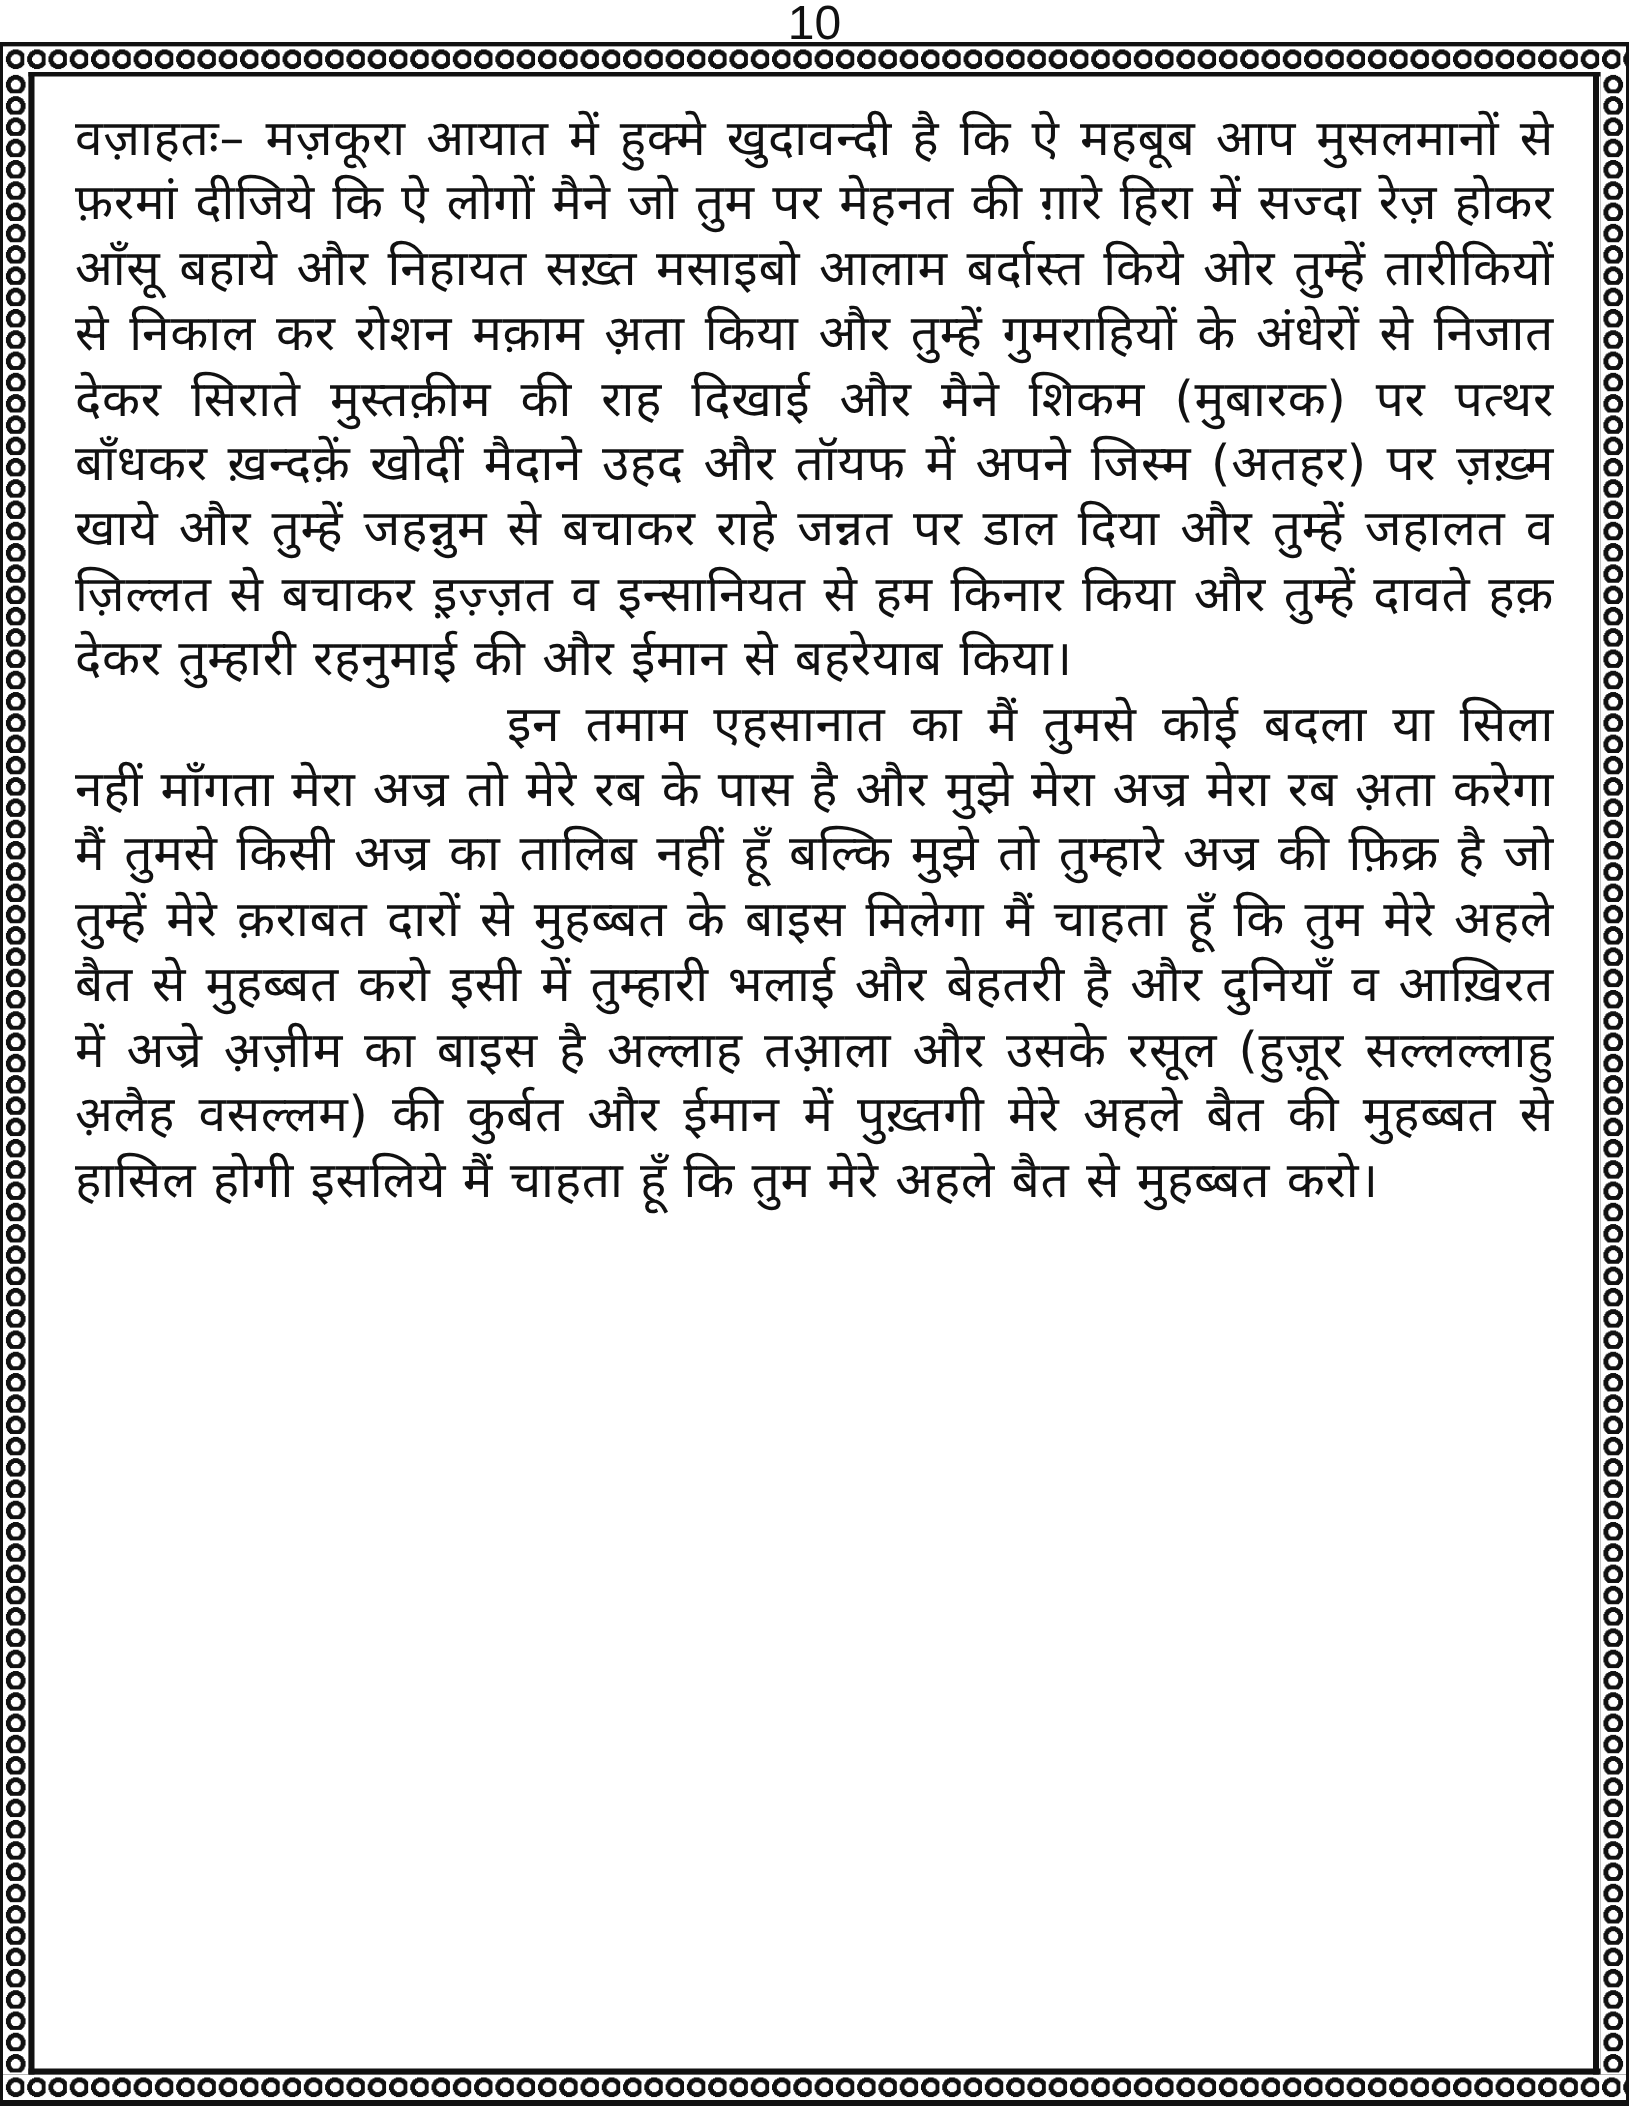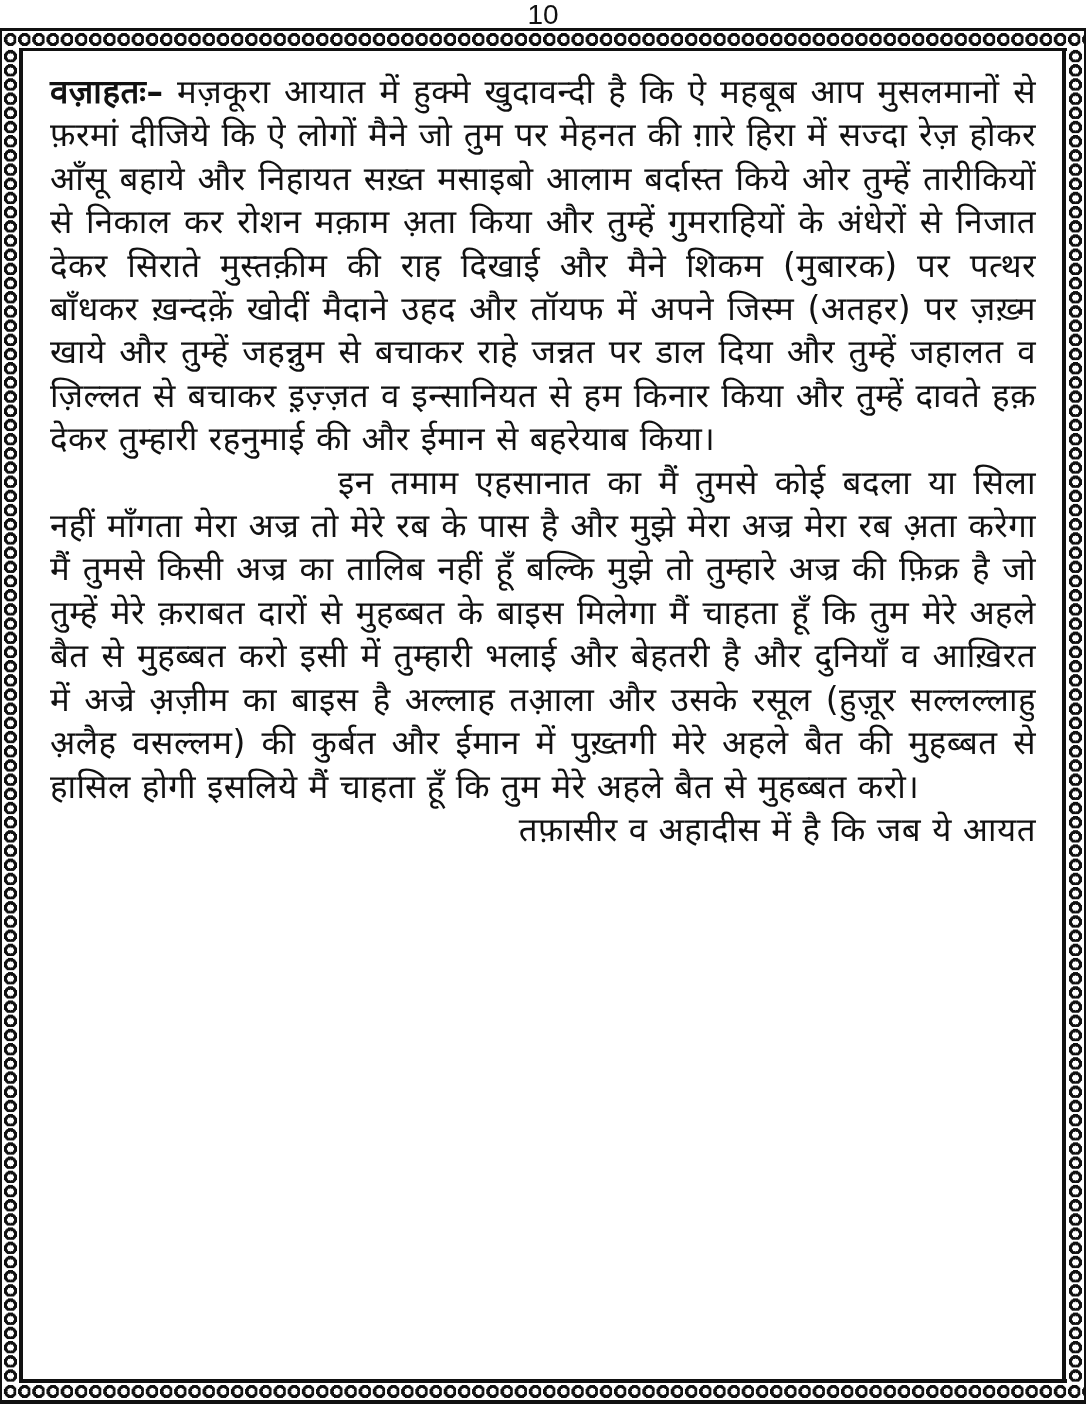--- a/index.html
+++ b/index.html
@@ -15,21 +15,21 @@
     font-family: "DejaVu Sans", "Liberation Sans", sans-serif;
     color: #111;
   }
   .page-number {
     position: absolute;
     top: 0;
     left: 0;
     width: 1086px;
     text-align: center;
     font-family: "Liberation Sans", "DejaVu Sans", sans-serif;
-    font-size: 28px;
+    font-size: 32px;
     line-height: 30px;
     color: #111;
   }
   
   .frame {
     position: absolute;
     left: 0;
     top: 28px;
     width: 1086px;
     height: 1377px;
@@ -86,21 +86,21 @@
     text-align: justify;
     text-align-last: left;
   }
   .para + .para { }
   .para.indent { text-indent: 288px; }
   .para.closing {
     text-align: right;
     text-align-last: right;
   }
   .lead {
-    font-weight: bold;
+    font-weight: normal;
   }
 </style>
 </head>
 <body>
 
 <div class="page-number">10</div>
 
 <div class="frame">
   <div class="rule rule-outer-top"></div>
   <div class="rule rule-outer-bottom"></div>
@@ -112,14 +112,13 @@
   <div class="chain chain-v chain-right"></div>
   <div class="rule rule-inner-top"></div>
   <div class="rule rule-inner-bottom"></div>
   <div class="rule rule-inner-left"></div>
   <div class="rule rule-inner-right"></div>
 </div>
 
 <div class="content">
   <p class="para"><span class="lead">वज़ाहतः–</span><span> मज़कूरा आयात में हुक्मे खुदावन्दी है कि ऐ महबूब आप मुसलमानों से फ़रमां दीजिये कि ऐ लोगों मैने जो तुम पर मेहनत की ग़ारे हिरा में सज्दा रेज़ होकर आँसू बहाये और निहायत सख़्त मसाइबो आलाम बर्दास्त किये ओर तुम्हें तारीकियों से निकाल कर रोशन मक़ाम अ़ता किया और तुम्हें गुमराहियों के अंधेरों से निजात देकर सिराते मुस्तक़ीम की राह दिखाई और मैने शिकम (मुबारक) पर पत्थर बाँधकर ख़न्दक़ें खोदीं मैदाने उहद और तॉयफ में अपने जिस्म (अतहर) पर ज़ख़्म खाये और तुम्हें जहन्नुम से बचाकर राहे जन्नत पर डाल दिया और तुम्हें जहालत व ज़िल्लत से बचाकर इ़ज़्ज़त व इन्सानियत से हम किनार किया और तुम्हें दावते हक़ देकर तुम्हारी रहनुमाई की और ईमान से बहरेयाब किया।</span></p>
   <p class="para indent">इन तमाम एहसानात का मैं तुमसे कोई बदला या सिला नहीं माँगता मेरा अज्र तो मेरे रब के पास है और मुझे मेरा अज्र मेरा रब अ़ता करेगा मैं तुमसे किसी अज्र का तालिब नहीं हूँ बल्कि मुझे तो तुम्हारे अज्र की फ़िक्र है जो तुम्हें मेरे क़राबत दारों से मुहब्बत के बाइस मिलेगा मैं चाहता हूँ कि तुम मेरे अहले बैत से मुहब्बत करो इसी में तुम्हारी भलाई और बेहतरी है और दुनियाँ व आख़िरत में अज्रे अ़ज़ीम का बाइस है अल्लाह तआ़ला और उसके रसूल (हुज़ूर सल्लल्लाहु अ़लैह वसल्लम) की कुर्बत और ईमान में पुख़्तगी मेरे अहले बैत की मुहब्बत से हासिल होगी इसलिये मैं चाहता हूँ कि तुम मेरे अहले बैत से मुहब्बत करो।</p>
-  <p class="para closing">तफ़ासीर व अहादीस में है कि जब ये आयत</p>
 </div>
 
 </body></html>

